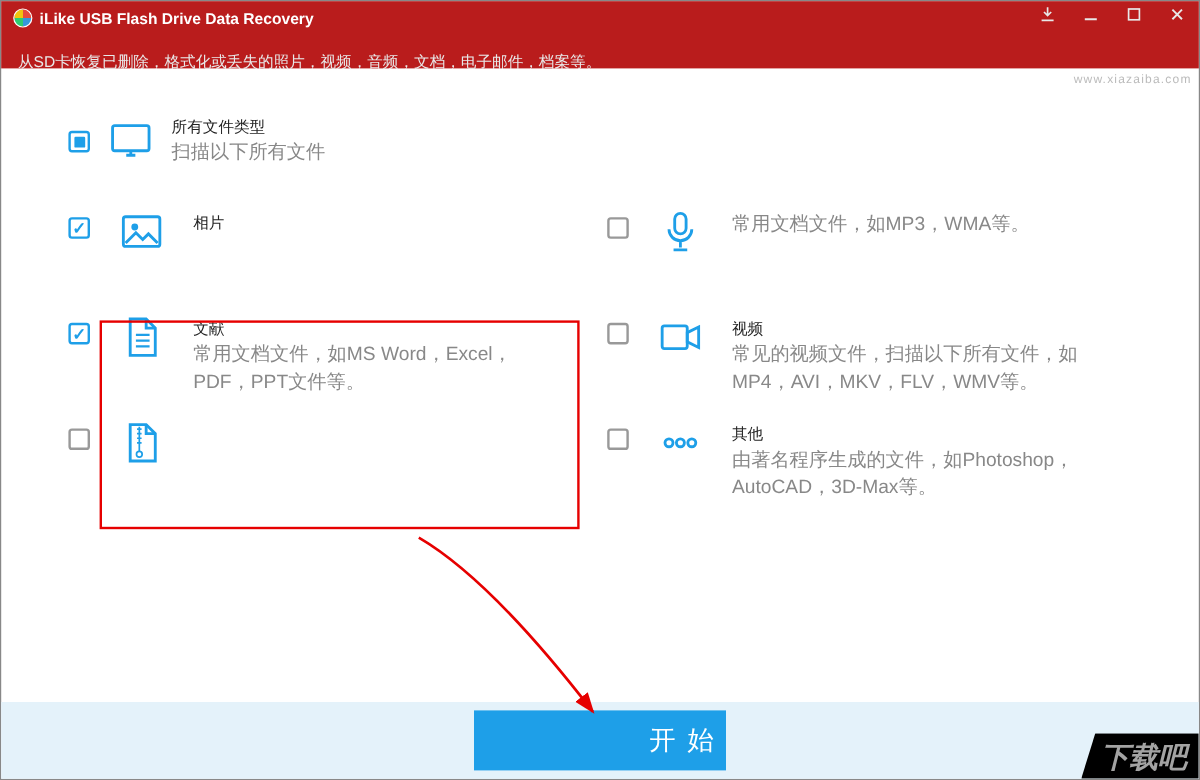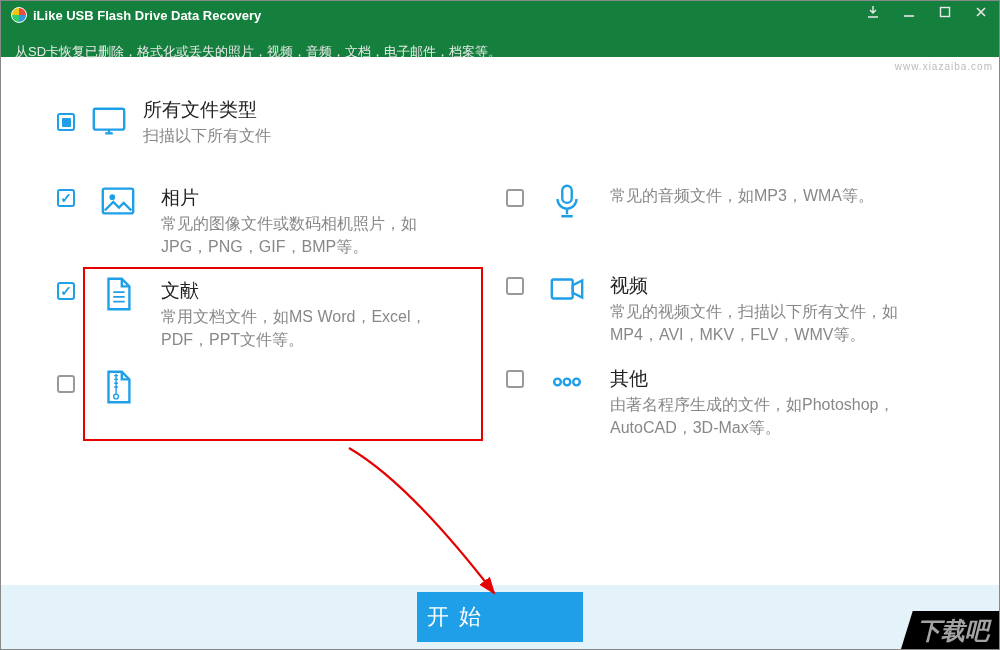--- a/index.html
+++ b/index.html
@@ -6,21 +6,21 @@
   body {
     font-family: "Microsoft YaHei", -apple-system, sans-serif;
     background: #fff;
     width: 1000px;
     height: 650px;
     overflow: hidden;
     position: relative;
   }
   .outer-border { border: 1px solid #888; width: 1000px; height:650px; position:relative; }
   .titlebar {
-    background: #15803d;
+    background: #b91c1c;
     color: #fff;
     padding: 6px 10px 10px 10px;
     height: 56px;
     position: relative;
   }
   .titlebar-row1 { display:flex; align-items:center; gap:6px; font-size:13px; font-weight:bold; }
   .app-icon {
     width:16px; height:16px; border-radius:50%;
     background: conic-gradient(#e74c3c 0 90deg,#3498db 90deg 180deg,#2ecc71 180deg 270deg,#f1c40f 270deg 360deg);
     border:1px solid #fff;
@@ -36,38 +36,38 @@
   .all-row { display:flex; align-items:center; gap:14px; margin-bottom:28px; margin-left:6px; }
   .cb {
     width:18px; height:18px; border:2px solid #1e9fe8; border-radius:3px;
     display:flex; align-items:center; justify-content:center; cursor:pointer; background:#fff;
   }
   .cb.indet::after { content:""; width:9px; height:9px; background:#1e9fe8; border-radius:1px; }
   .cb.checked::after { content:"✓"; color:#1e9fe8; font-size:14px; font-weight:bold; line-height:1; }
   .cb.unchecked { border-color:#999; }
   .type-icon { width:40px; height:40px; display:flex; align-items:center; justify-content:center; }
   .type-icon svg { width:38px; height:38px; }
-  .type-label { font-size:19px; color:#222; margin-bottom:2px; }
+  .type-label { font-size:13px; color:#222; margin-bottom:2px; }
   .type-desc { font-size:16px; color:#888; line-height:1.4; max-width:300px; }
   .columns { display:flex; gap:0; }
   .col { flex:1; display:flex; flex-direction:column; }
   .item { display:flex; align-items:flex-start; gap:23px; padding:10px 6px; min-height:88px; }
   .item .cb { margin-top:4px; flex-shrink:0; }
   .item .type-icon { flex-shrink:0; margin-top:-4px; }
   .highlight-box {
     position:absolute; border:2.5px solid #e60000;
     left:82px; top:210px; width:400px; height:174px; pointer-events:none;
   }
   .arrow { position:absolute; left:338px; top:386px; pointer-events:none; }
   .footer {
     height:64px; background:#e4f2fa; display:flex; align-items:center; justify-content:center;
   }
   .start-btn {
     background:#1e9fe8; color:#fff; font-size:22px; letter-spacing:10px;
-    padding:10px 0; width:166px; text-align:left; cursor:pointer; text-indent:10px;
+    padding:10px 0; width:210px; text-align:right; cursor:pointer; text-indent:10px;
   }
   .watermark {
     position:absolute; right:6px; top:60px; font-size:10px; color:#bbb; letter-spacing:1px;
   }
   .logo-stamp {
     position:absolute; right:0; bottom:0; background:#000; color:#a3a3a3;
     font-size:24px; font-weight:bold; font-style:italic; padding:4px 10px 2px 16px;
     clip-path: polygon(12% 0, 100% 0, 100% 100%, 0 100%);
   }
 </style>
@@ -131,21 +131,20 @@
         <div class="cb checked"></div>
         <div class="type-icon">
           <svg viewBox="0 0 40 40">
                 <rect x="4" y="7" width="32" height="26" rx="2" stroke="#1e9fe8" stroke-width="2.5" fill="none"></rect>
                 <circle cx="14" cy="16" r="3" fill="#1e9fe8"></circle>
                 <path d="M6 30l9-9 6 6 5-5 8 8" stroke="#1e9fe8" stroke-width="2.5" fill="none"></path>
               </svg>
         </div>
         <div>
           <div class="type-label">相片</div>
-          <div class="type-desc">常见的图像文件或数码相机照片，如JPG，PNG，GIF，BMP等。</div>
         </div>
       </div>
 
       <div class="item">
         <div class="cb checked"></div>
         <div class="type-icon">
           <svg viewBox="0 0 40 40">
                 <path d="M10 4h14l8 8v24H10z" stroke="#1e9fe8" stroke-width="2.5" fill="none"></path>
                 <path d="M24 4v8h8" stroke="#1e9fe8" stroke-width="2.5" fill="none"></path>
                 <path d="M15 18h12M15 23h12M15 28h12" stroke="#1e9fe8" stroke-width="2"></path>
@@ -177,21 +176,21 @@
 
       <div class="item">
         <div class="cb unchecked"></div>
         <div class="type-icon">
           <svg viewBox="0 0 40 40">
                 <rect x="15" y="4" width="10" height="18" rx="5" stroke="#1e9fe8" stroke-width="2.5" fill="none"></rect>
                 <path d="M10 18a10 10 0 0020 0M20 28v6M14 36h12" stroke="#1e9fe8" stroke-width="2.5" fill="none"></path>
               </svg>
         </div>
         <div>
-          <div class="type-desc">常见的音频文件，如MP3，WMA等。</div>
+          <div class="type-desc">常用文档文件，如MP3，WMA等。</div>
         </div>
       </div>
 
       <div class="item">
         <div class="cb unchecked"></div>
         <div class="type-icon">
           <svg viewBox="0 0 40 40">
                 <rect x="4" y="10" width="22" height="20" rx="2" stroke="#1e9fe8" stroke-width="2.5" fill="none"></rect>
                 <path d="M26 16l10-5v18l-10-5z" stroke="#1e9fe8" stroke-width="2.5" fill="none"></path>
               </svg>

